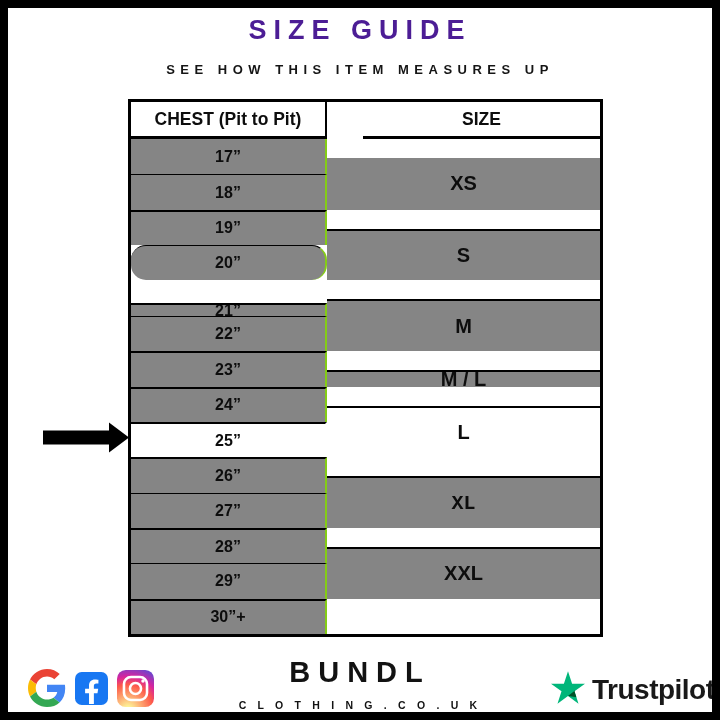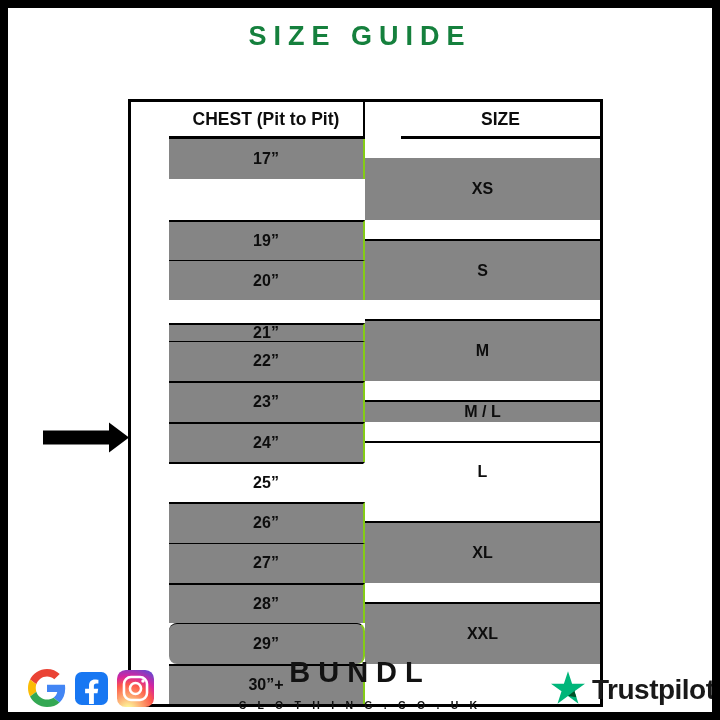--- a/index.html
+++ b/index.html
@@ -3,45 +3,44 @@
 <meta charset="utf-8">
 <style>
   html,body { margin:0; padding:0; background:#e9e9e9; }
   * { box-sizing:border-box; }
   .page {
     position:relative; width:720px; height:720px; background:#ffffff;
     border:8px solid #000; overflow:hidden;
     font-family:"Liberation Sans","DejaVu Sans",sans-serif; color:#111;
   }
   .title {
-    position:absolute; top:13px; left:0; width:100%; text-align:center;
-    font-size:27px; font-weight:700; letter-spacing:7px; color:#15803d;
+    position:absolute; top:7px; left:0; width:100%; text-align:center;
+    font-size:27px; font-weight:700; letter-spacing:7px; color:#4c1d95;
   }
   .subtitle {
     position:absolute; top:54px; left:0; width:100%; text-align:center;
     font-size:13px; font-weight:700; letter-spacing:5.5px; color:#151515;
   }
   
   .size-table {
-    position:absolute; left:120px; top:91px; width:475px; height:608px;
+    position:absolute; left:120px; top:91px; width:475px; height:538px;
     border:3px solid #000; background:#fff;
     display:grid; grid-template-columns:196px 1fr;
     grid-template-rows:37px repeat(14, 1fr);
-    padding-left:38px;
   }
   .cell {
     display:flex; align-items:center; justify-content:center;
     font-weight:700; font-size:16px; color:#0d0d0d; overflow:hidden;
   }
   .th { background:#fff; border-bottom:3px solid #000; font-size:17.5px; grid-row:1; }
   .th1 { grid-column:1; border-right:2px solid #000; }
   .th2 { grid-column:2;margin-left:36px; }
   .m { background:var(--row-bg,#858585); border-right:2px solid #84cc16; }
   .m.hl { background:var(--hl-bg,#fff); border-right:2px solid transparent; }
-  .s { background:var(--row-bg,#858585); font-size:16px;margin-top:19px; }
+  .s { background:var(--row-bg,#858585); font-size:20px;margin-top:19px; }
   .s.hl { background:var(--hl-bg,#fff); }
   .bt1 { border-top:1.5px solid #000; }
   .bt2 { border-top:2.5px solid #000; }
   
   .arrow { position:absolute; left:35px; top:414px; }
   
   .social {
     position:absolute; left:20px; top:661px;
     display:flex; align-items:center; gap:9px;
   }
@@ -57,44 +56,46 @@
     display:flex; align-items:center; gap:7px;
   }
   .tp-label { font-size:28px; font-weight:700; color:#191919; letter-spacing:-0.5px; }
 </style>
 </head>
 <body>
 
 <div class="page">
 
   <div class="title">SIZE GUIDE</div>
+  <div class="subtitle">SEE HOW THIS ITEM MEASURES UP</div>
 
   <div class="size-table" id="size-grid">
     <div class="cell th th1">CHEST (Pit to Pit)</div>
     <div class="cell th th2">SIZE</div>
 
   <div class="cell m" style="grid-area: 2 / 1;">17”</div>
+      <div class="cell m bt1" style="grid-area: 3 / 1;">18”</div>
       <div class="cell m bt2" style="grid-area: 4 / 1;">19”</div>
-      <div class="cell m bt1" style="grid-area: 5 / 1;">20”</div>
+      <div class="cell m bt1" style="grid-area: 5 / 1; border-radius: 15px;">20”</div>
       <div class="cell m bt2" style="grid-area: 6 / 1; margin-top: 23px;">21”</div>
       <div class="cell m bt1" style="grid-area: 7 / 1; text-align: right;">22”</div>
       <div class="cell m bt2" style="grid-area: 8 / 1; text-align: right;">23”</div>
       <div class="cell m bt2" style="grid-area: 9 / 1;">24”</div>
       <div class="cell m hl bt2" style="grid-area: 10 / 1;">25”</div>
       <div class="cell m bt2" style="grid-area: 11 / 1;">26”</div>
       <div class="cell m bt1" style="grid-area: 12 / 1;">27”</div>
       <div class="cell m bt2" style="grid-area: 13 / 1;">28”</div>
-      <div class="cell m bt1" style="grid-area: 14 / 1; border-radius: 8px;">29”</div>
+      <div class="cell m bt1" style="grid-area: 14 / 1;">29”</div>
       <div class="cell m bt2" style="grid-area: 15 / 1;">30”+</div>
       <div class="cell s" style="grid-area: 2 / 2 / span 2;">XS</div>
       <div class="cell s bt2" style="grid-area: 4 / 2 / span 2;">S</div>
       <div class="cell s bt2" style="grid-area: 6 / 2 / span 2;">M</div>
       <div class="cell s bt2" style="grid-area: 8 / 2 / span 1;">M / L</div>
       <div class="cell s hl bt2" style="grid-area: 9 / 2 / span 2;">L</div>
-      <div class="cell s bt2" style="grid-area: 11 / 2 / span 2;">XL</div>
+      <div class="cell s bt2" style="grid-area: 11 / 2 / span 2; font-family: Liberation Mono, monospace;">XL</div>
       <div class="cell s bt2" style="grid-area: 13 / 2 / span 2;">XXL</div>
     </div>
 
   <div class="arrow">
     <svg width="87" height="31" viewBox="0 0 87 31">
       <polygon points="0,8.5 66,8.5 66,0.5 86,15.5 66,30.5 66,22.5 0,22.5" fill="#000"></polygon>
     </svg>
   </div>
 
   <div class="social">

